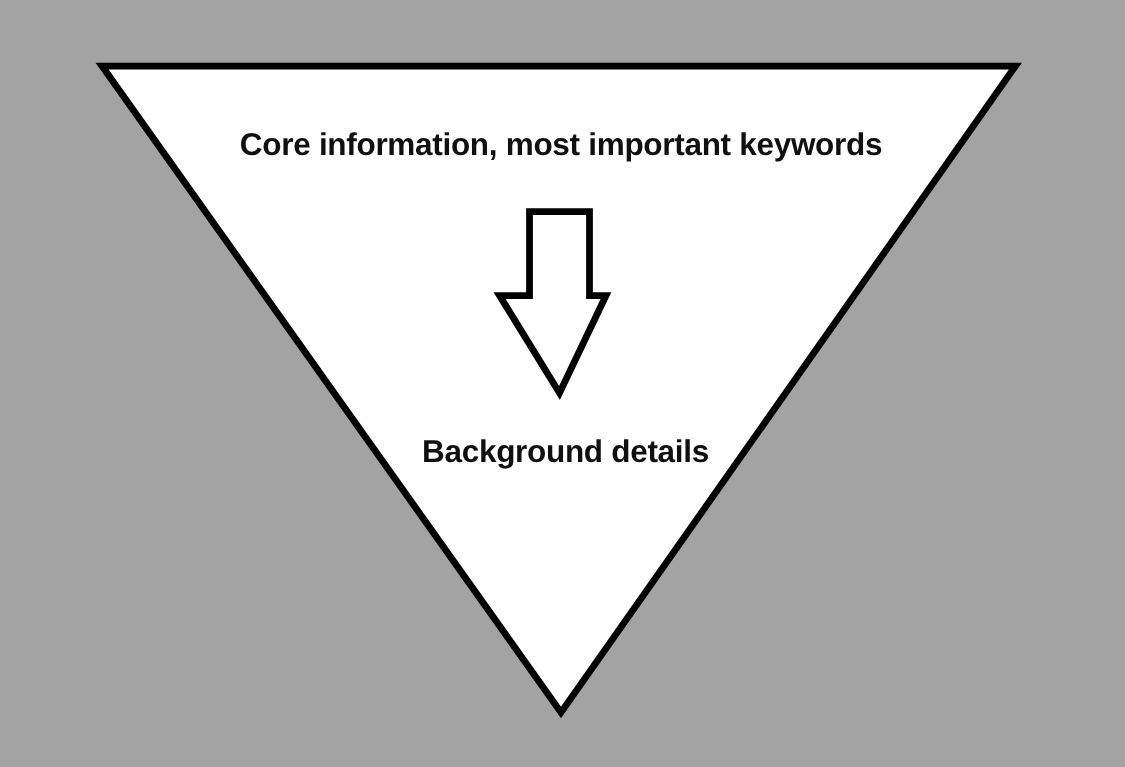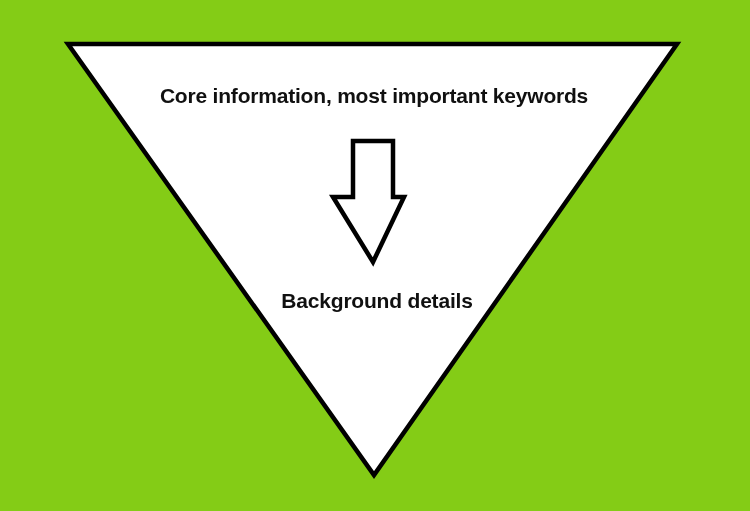--- a/index.html
+++ b/index.html
@@ -34,21 +34,21 @@
     fill: #101010;
     font-size: 21px;
     letter-spacing: -0.2px;
     text-anchor: middle;
     white-space: pre;
   }
 </style>
 </head>
 <body>
 
-<div id="diagram-canvas" style="background: #84cc16;">
+<div id="diagram-canvas" style="background: #a3a3a3;">
 
   <svg id="diagram-svg" viewBox="0 0 750 511" xmlns="http://www.w3.org/2000/svg">
 
     <polygon id="triangle-shape" fill="#ffffff" stroke="#000000" stroke-width="4.5" stroke-linejoin="miter" stroke-miterlimit="10" points="68,44 677,44 374,475"></polygon>
 
     <polygon id="arrow-shape" fill="#ffffff" stroke="#000000" stroke-width="4.5" stroke-linejoin="miter" stroke-miterlimit="10" points="353,141 393,141 393,197 404,197 373,262 333,197 353,197"></polygon>
 
     <text class="diagram-label" id="top-label-text" x="374" y="103" fill="#101010">Core information, most important keywords</text>
 
     <text class="diagram-label" id="bottom-label-text" x="377" y="308" fill="#101010">Background details</text>

